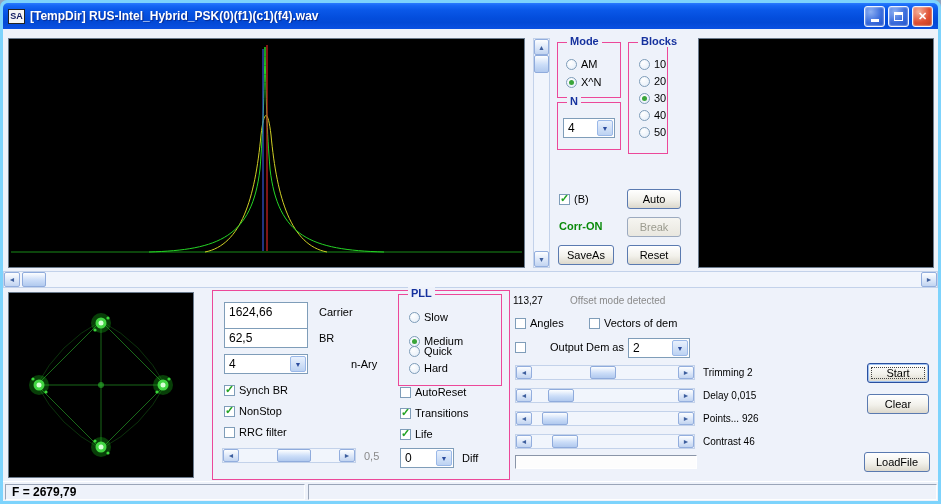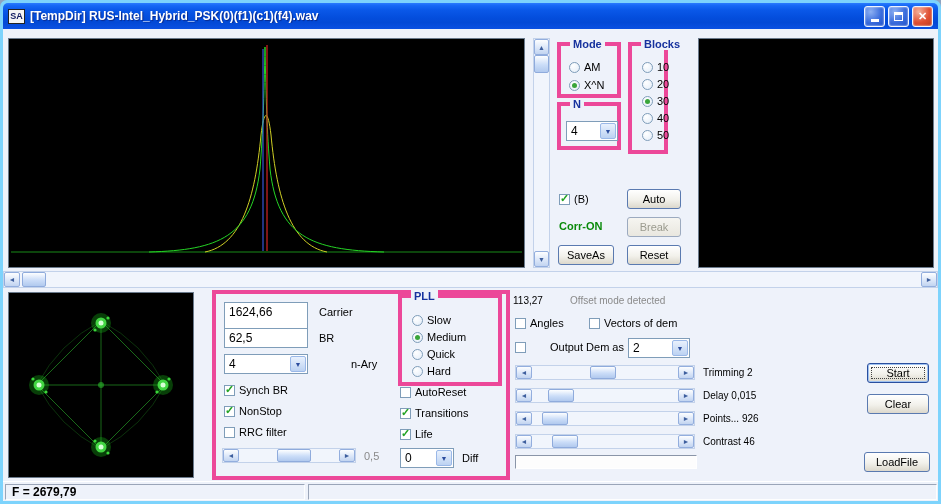--- a/index.html
+++ b/index.html
@@ -18,21 +18,21 @@
     background:radial-gradient(circle at 30% 25%, #8db0f2, #3a6cdc 55%, #2050c8); box-shadow:inset 0 0 2px #fff; }
   .tb-btn.close { background:radial-gradient(circle at 30% 25%, #f2b09a, #e04f32 55%, #bc3a20); }
   .glyph-min { width:8px; height:3px; background:#fff; margin-top:9px; }
   .glyph-max { width:9px; height:9px; border:1px solid #fff; border-top-width:3px; }
   .glyph-close { font-size:11px; font-weight:bold; line-height:1; }
 
   
   .client { position:absolute; left:3px; top:29px; right:3px; bottom:3px; background:#eef2fa; }
   .panel-black { position:absolute; background:#000; border:1px solid #6a7a8c; }
 
-  .groupbox { position:absolute; border:4px solid #ec4899; }
+  .groupbox { position:absolute; border:1px solid #ec4899; }
   .gb-label { position:absolute; top:-8px; left:9px; background:#eef2fa; padding:0 3px;
     color:#16329e; font-weight:bold; font-size:11px; }
 
   .lbl { position:absolute; font-size:11px; color:#000; white-space:nowrap; }
   .lbl.big { font-size:10px; }
   .gray { color:#8a8a8a; }
   .green { color:#0a8a0a; font-weight:bold; }
 
   .row { position:absolute; display:flex; align-items:center; gap:4px; font-size:11px; height:14px; }
   .radio { width:11px; height:11px; border-radius:50%; border:1px solid #7f9db9; flex:none;
@@ -261,21 +261,21 @@
         </div>
     </div>
     <span class="lbl gray" style="left:361px;top:421px;">0,5</span>
 
     <div class="groupbox" style="left:395px;top:265px;width:104px;height:92px;">
       <span class="gb-label">PLL</span>
       <div class="row" style="left:10px;top:15px;">
         <span class="radio"></span>
         <span>Slow</span>
       </div>
-      <div class="row" style="left:10px;top:32px;">
+      <div class="row" style="left:10px;top:39px;">
         <span class="radio on"></span>
         <span>Medium</span>
       </div>
       <div class="row" style="left:10px;top:49px;">
         <span class="radio"></span>
         <span>Quick</span>
       </div>
       <div class="row" style="left:10px;top:66px;">
         <span class="radio"></span>
         <span>Hard</span>

